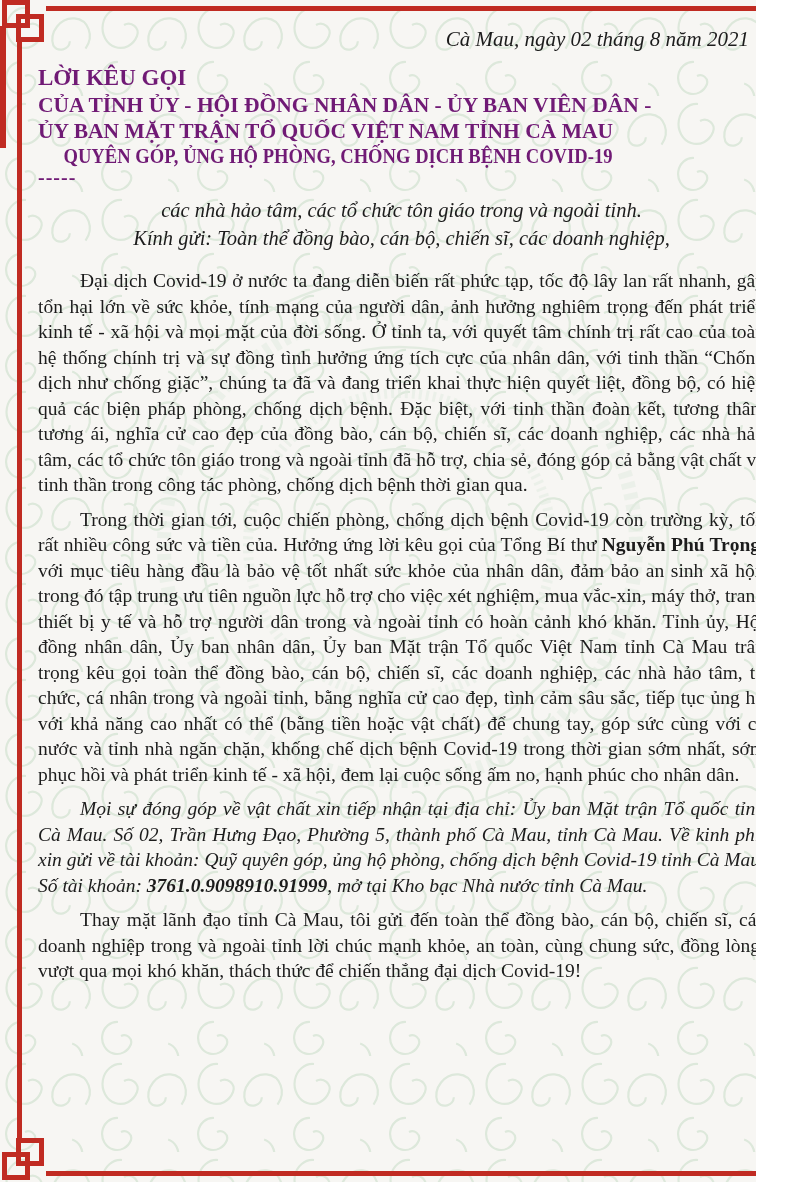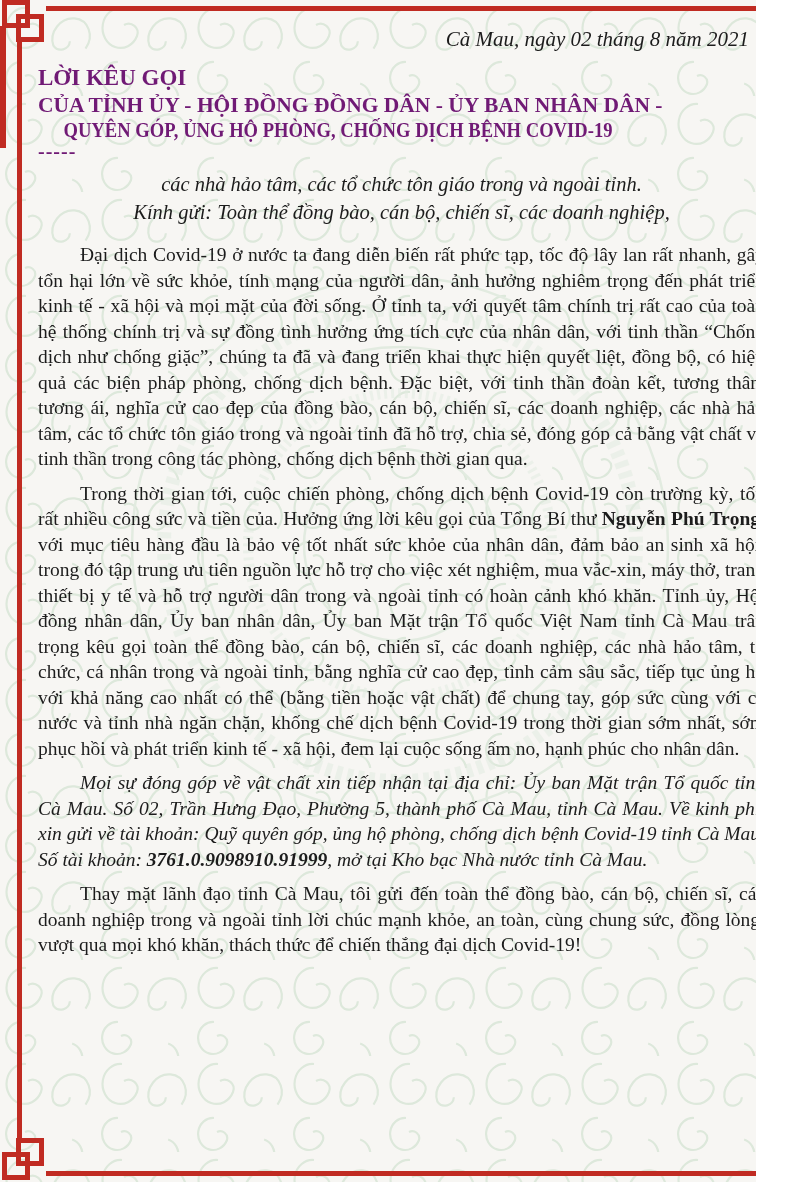--- a/index.html
+++ b/index.html
@@ -107,21 +107,22 @@
     <div class="sq sq1"></div>
       <div class="sq sq2"></div>
   </div>
 
   <div class="content">
 
     <div class="date">Cà Mau, ngày 02 tháng 8 năm 2021</div>
 
     <div class="title-block">
       <div class="t1">LỜI KÊU GỌI</div>
-      <div class="t2">CỦA TỈNH ỦY - HỘI ĐỒNG ĐỒNG DÂN - ỦY BAN NHÂN DÂN -</div>
+      <div class="t2">CỦA TỈNH ỦY - HỘI ĐỒNG NHÂN DÂN - ỦY BAN VIÊN DÂN -</div>
+      <div class="t3">ỦY BAN MẶT TRẬN TỔ QUỐC VIỆT NAM TỈNH CÀ MAU</div>
       <div class="t4">QUYÊN GÓP, ỦNG HỘ PHÒNG, CHỐNG DỊCH BỆNH COVID-19</div>
       <div class="tdiv">-----</div>
     </div>
 
     <div class="salutation">
       <div>các nhà hảo tâm, các tổ chức tôn giáo trong và ngoài tỉnh.</div>
       <div>Kính gửi: Toàn thể đồng bào, cán bộ, chiến sĩ, các doanh nghiệp,</div>
     </div>
 
     <div class="body-block">

